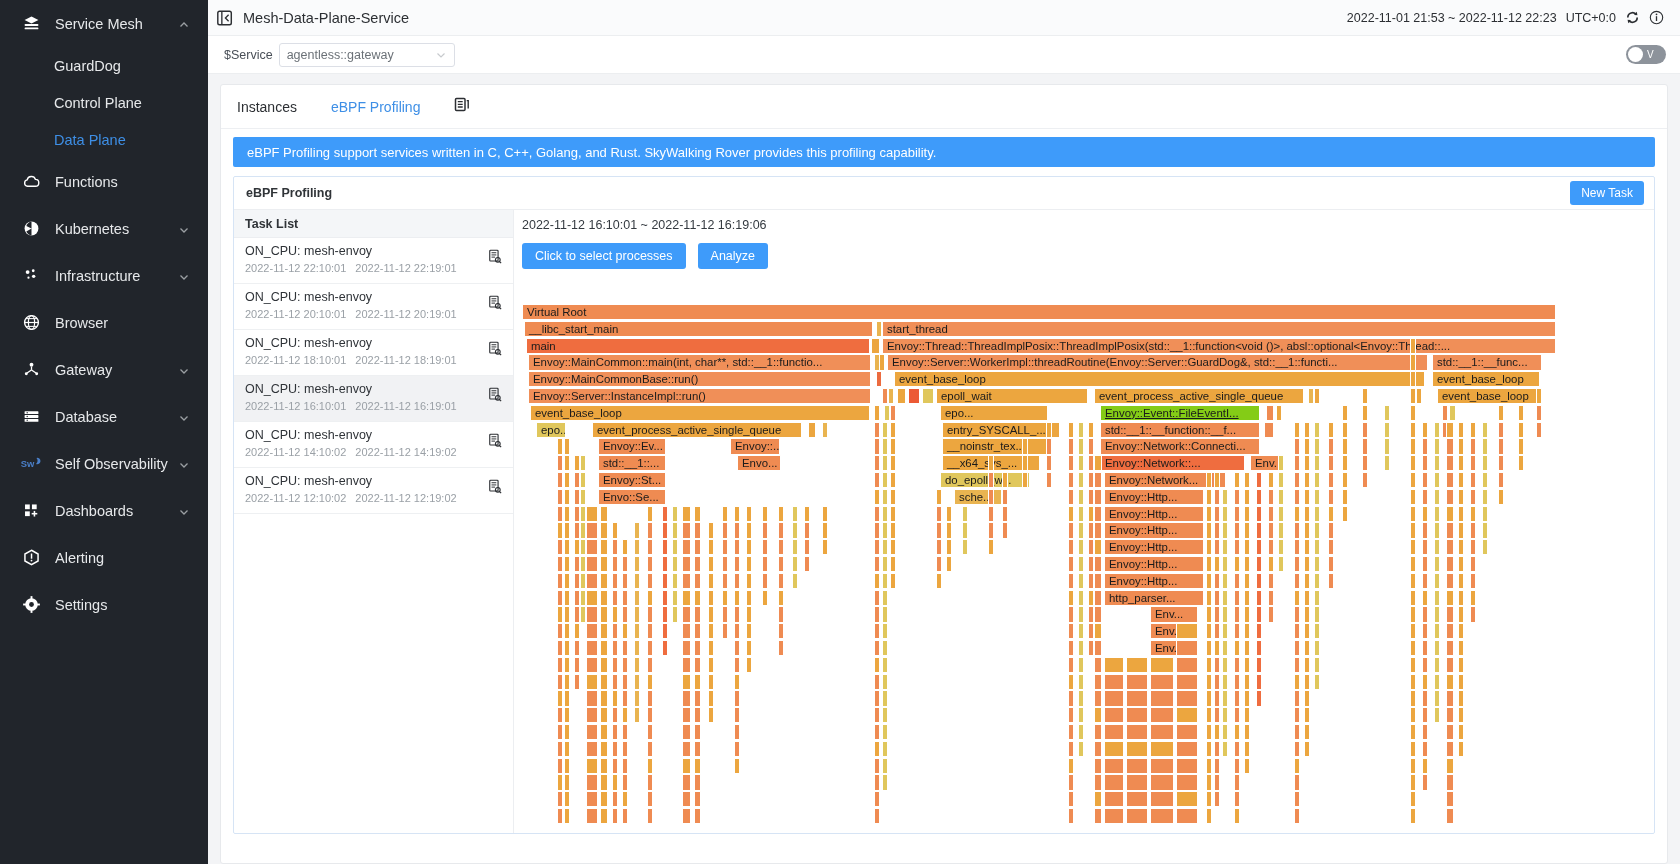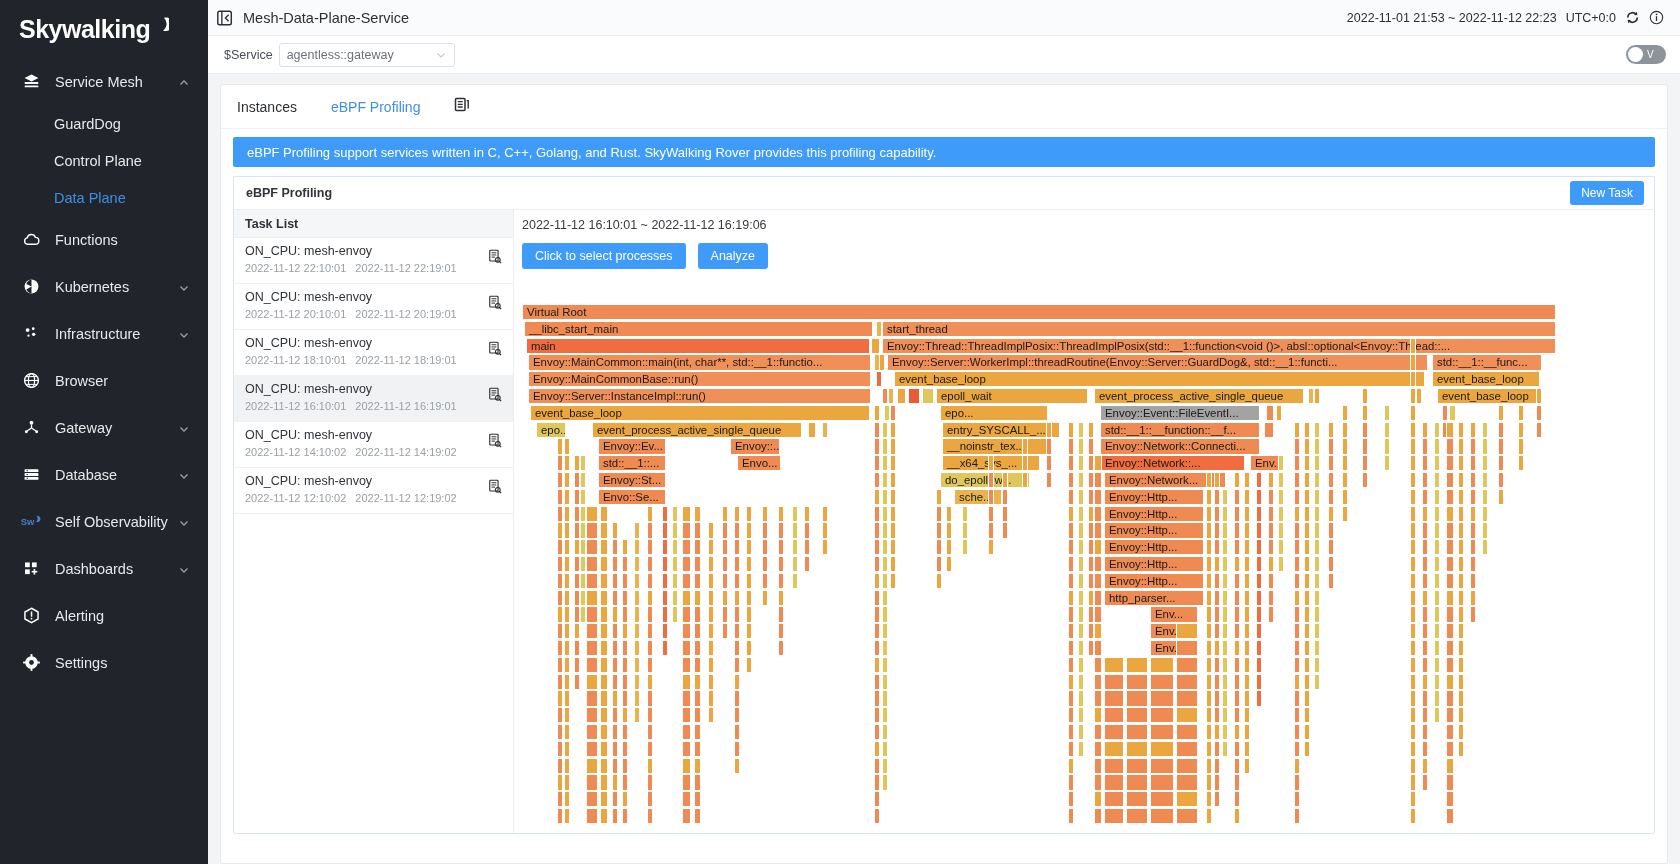--- a/index.html
+++ b/index.html
@@ -261,28 +261,20 @@
     overflow: hidden;
     padding-left: 4px;
     cursor: pointer;
     border-radius: 0.5px;
   }
 </style>
 </head>
 <body>
 
 <div id="sidebar">
-  <div class="logo-wrap">
-    <span class="logo-text">Skywalking</span>
-    <span class="logo-moon">
-      <svg viewBox="0 0 20 20" width="17" height="17">
-          <path d="M14 2 A8 8 0 1 1 13 17 A9.5 9.5 0 0 0 14 2 Z" fill="#fff"></path>
-        </svg>
-    </span>
-  </div>
 
   <div id="nav-container">
       <div class="nav-item">
         <span class="ico">
           <svg viewBox="0 0 22 22" width="19" height="19">
             <path d="M11 3 L19 7 L11 11 L3 7 Z" fill="#fff"></path>
             <rect x="3" y="11.5" width="16" height="2.3" rx="1" fill="#fff"></rect>
             <rect x="3" y="15.5" width="16" height="2.3" rx="1" fill="#fff"></rect>
           </svg>
         </span>
@@ -627,21 +619,21 @@
                 <div class="frame" style="left:572px;top:84px;width:210px;background:#eca63f;"><span>event_process_active_single_queue</span></div>
                 <div class="frame" style="left:786px;top:84px;width:3px;background:#e9b450;"><span></span></div>
                 <div class="frame" style="left:792px;top:84px;width:5px;background:#eca63f;"><span></span></div>
                 <div class="frame" style="left:840px;top:84px;width:4px;background:#eca63f;"><span></span></div>
                 <div class="frame" style="left:894px;top:84px;width:4px;background:#eca63f;"><span></span></div>
                 <div class="frame" style="left:915px;top:84px;width:104px;background:#eca63f;"><span>event_base_loop</span></div>
                 <div class="frame" style="left:8px;top:100.80000000000001px;width:340px;background:#eca63f;"><span>event_base_loop</span></div>
                 <div class="frame" style="left:362px;top:100.80000000000001px;width:3px;background:#e0c75c;"><span></span></div>
                 <div class="frame" style="left:368px;top:100.80000000000001px;width:3px;background:#ef8b52;"><span></span></div>
                 <div class="frame" style="left:418px;top:100.80000000000001px;width:108px;background:#eca63f;"><span>epo...</span></div>
-                <div class="frame" style="left:578px;top:100.80000000000001px;width:160px;background:#a3a3a3;"><span>Envoy::Event::FileEventI...</span></div>
+                <div class="frame" style="left:578px;top:100.80000000000001px;width:160px;background:#84cc16;text-decoration:underline;"><span>Envoy::Event::FileEventI...</span></div>
                 <div class="frame" style="left:744px;top:100.80000000000001px;width:8px;background:#ef8b52;"><span></span></div>
                 <div class="frame" style="left:754px;top:100.80000000000001px;width:3px;background:#eca63f;"><span></span></div>
                 <div class="frame" style="left:920px;top:100.80000000000001px;width:5px;background:#ef8b52;"><span></span></div>
                 <div class="frame" style="left:927px;top:100.80000000000001px;width:7px;background:#e0c75c;"><span></span></div>
                 <div class="frame" style="left:14px;top:117.60000000000001px;width:30px;background:#e0c75c;"><span>epo...</span></div>
                 <div class="frame" style="left:70px;top:117.60000000000001px;width:210px;background:#eca63f;"><span>event_process_active_single_queue</span></div>
                 <div class="frame" style="left:286px;top:117.60000000000001px;width:8px;background:#eca63f;"><span></span></div>
                 <div class="frame" style="left:300px;top:117.60000000000001px;width:5px;background:#e9b450;"><span></span></div>
                 <div class="frame" style="left:420px;top:117.60000000000001px;width:118px;background:#eca63f;"><span>entry_SYSCALL_...</span></div>
                 <div class="frame" style="left:578px;top:117.60000000000001px;width:160px;background:#ef8b52;"><span>std::__1::__function::__f...</span></div>

